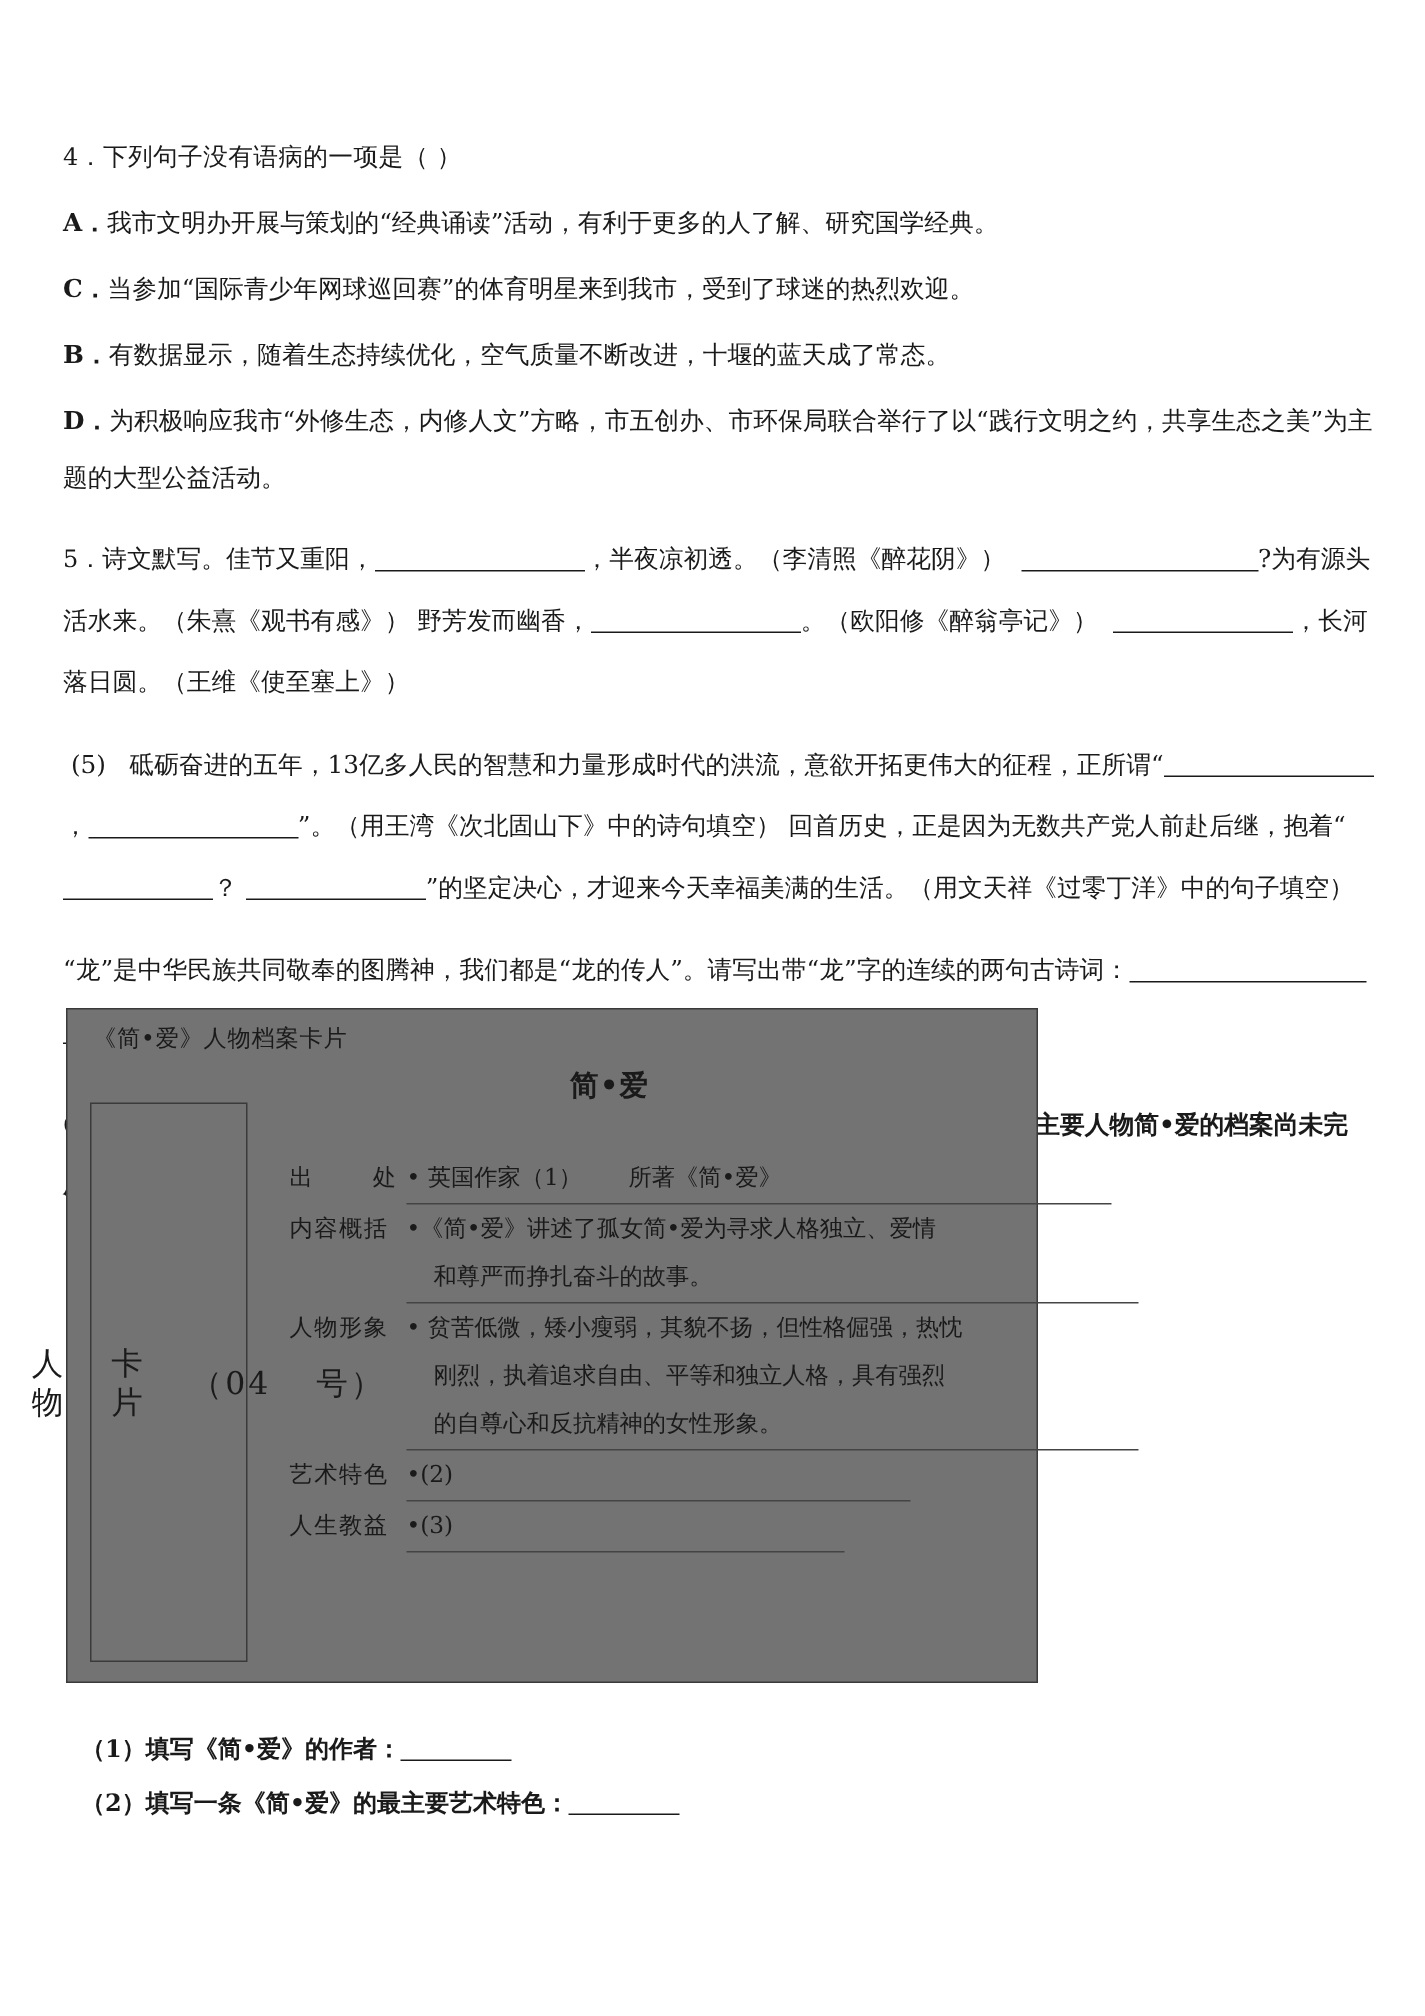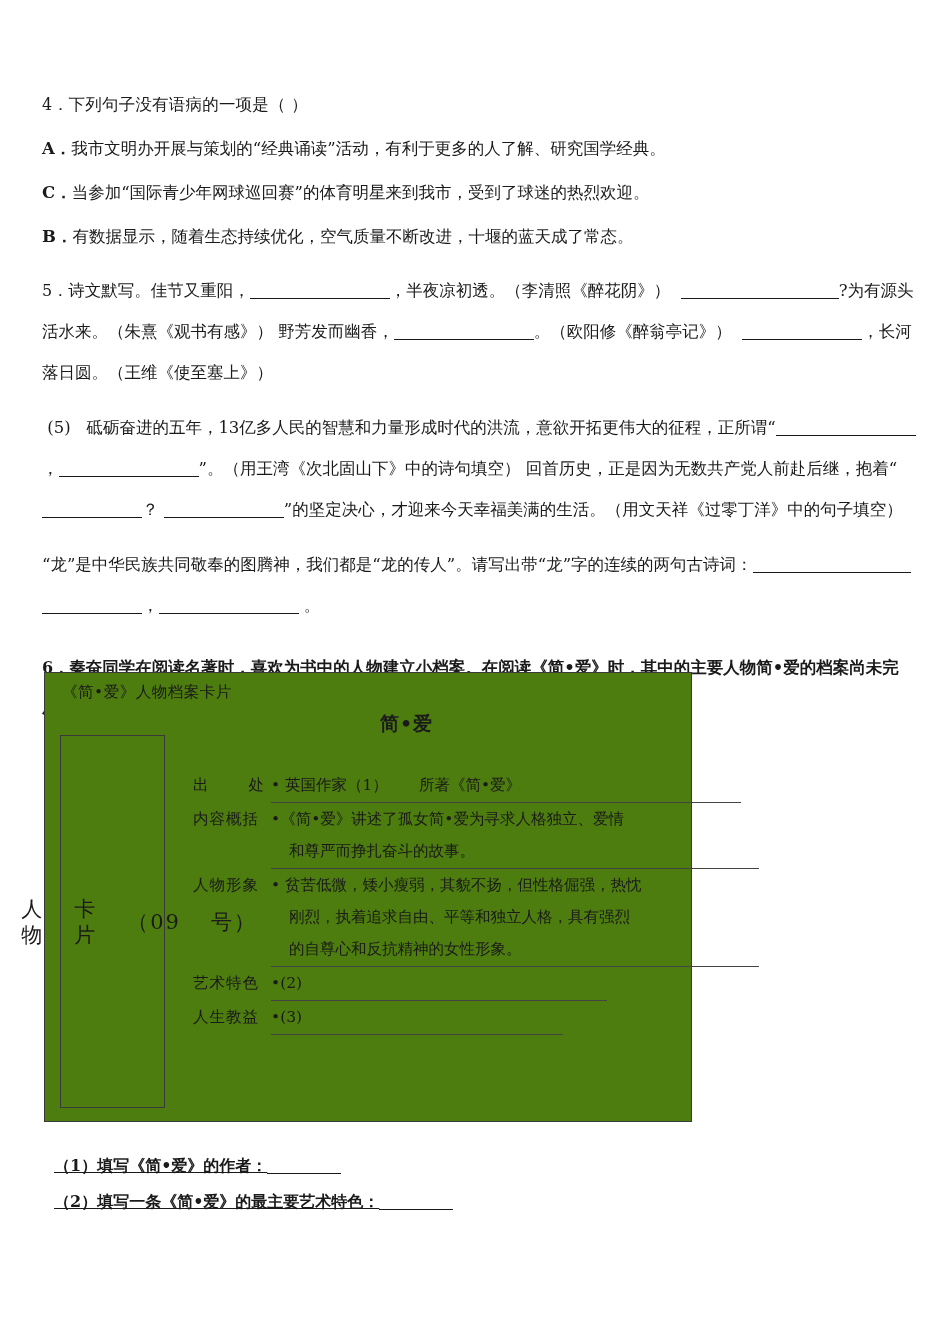--- a/index.html
+++ b/index.html
@@ -78,21 +78,21 @@
   .blk-xxl { width: 158px; }
 
   
   .card-wrap {
     position: absolute;
     left: 44px;
     top: 672px;
     width: 648px;
     height: 450px;
     border: 1.6px solid #3a3a3a;
-    background: #4d7c0f;
+    background: #737373;
     box-sizing: border-box;
   }
   .card-caption {
     position: absolute;
     left: 17px;
     top: 9px;
     font-size: 15.5px;
     letter-spacing: 0.5px;
   }
   .card-title {
@@ -167,21 +167,20 @@
 
   
   .subqs {
     position: absolute;
     left: 54px;
     top: 1148px;
     width: 860px;
     font-size: 16px;
     font-weight: bold;
     line-height: 36px;
-    text-decoration: underline;
   }
   .subq .blk { border-bottom-width: 1.6px; }
 </style>
 </head>
 <body>
 
 <div class="page">
 
   <div class="body-col">
 
@@ -194,20 +193,23 @@
     </div>
 
     <div class="opt">
       <span class="opt-letter">C．</span><span>当参加“国际青少年网球巡回赛”的体育明星来到我市，受到了球迷的热烈欢迎。</span>
     </div>
 
     <div class="opt">
       <span class="opt-letter">B．</span><span>有数据显示，随着生态持续优化，空气质量不断改进，十堰的蓝天成了常态。</span>
     </div>
 
+    <div class="opt">
+      <span class="opt-letter">D．</span><span>为积极响应我市“外修生态，内修人文”方略，市五创办、市环保局联合举行了以“践行文明之约，共享生态之美”为主题的大型公益活动。</span>
+    </div>
 
     <div class="q5">
       <span class="q-num">5．</span><span>诗文默写。佳节又重阳，</span><span class="blk blk-xl"></span><span>，半夜凉初透。（李清照《醉花阴》）</span>&nbsp;&nbsp;<span class="blk blk-xxl"></span><span>?为有源头活水来。（朱熹《观书有感》） 野芳发而幽香，</span><span class="blk blk-xl"></span><span>。（欧阳修《醉翁亭记》）</span>&nbsp;&nbsp;<span class="blk blk-lg"></span><span>，长河落日圆。（王维《使至塞上》）</span>
     </div>
 
     <div class="q5 q5-indent">
       &nbsp;<span>(5)</span>&nbsp;&nbsp;&nbsp;<span>砥砺奋进的五年，13亿多人民的智慧和力量形成时代的洪流，意欲开拓更伟大的征程，正所谓“</span><span class="blk blk-xl"></span><span>，</span><span class="blk blk-xl"></span><span>”。（用王湾《次北固山下》中的诗句填空） 回首历史，正是因为无数共产党人前赴后继，抱着“</span><span class="blk blk-md"></span><span>？</span>&nbsp;<span class="blk blk-lg"></span><span>”的坚定决心，才迎来今天幸福美满的生活。（用文天祥《过零丁洋》中的句子填空）</span>
     </div>
 
     <div class="q5 q5-indent">
@@ -223,21 +225,21 @@
   <div class="card-wrap">
 
     <div class="card-caption">《简•爱》人物档案卡片</div>
 
     <div class="card-title">简•爱</div>
 
     <div class="vbox">
       <span>小说</span>
       <span>人物</span>
       <span>卡片</span>
-      <span>（09</span>
+      <span>（04</span>
       <span>号）</span>
     </div>
 
     <div class="rows">
 
       <div class="row">
         <div class="row-label spaced">
           <span>出</span>
             <span>处</span>
         </div>

